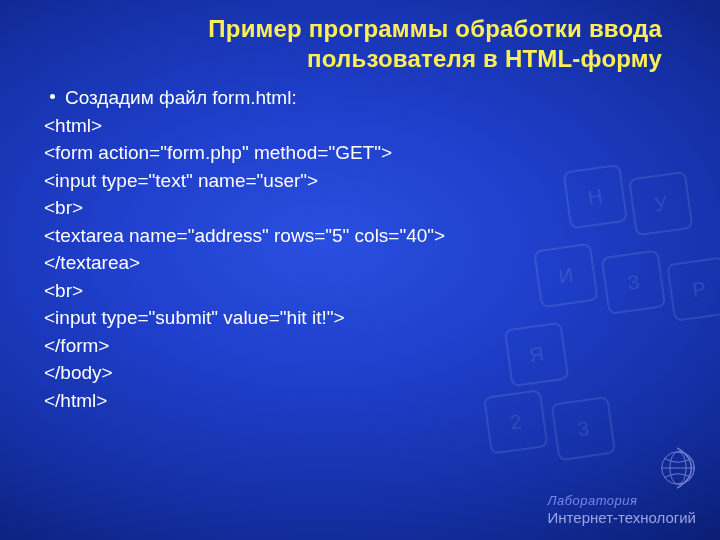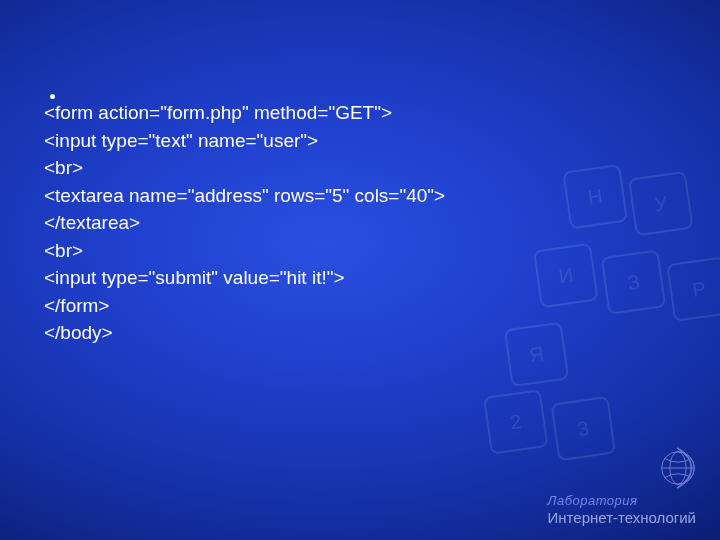--- a/index.html
+++ b/index.html
@@ -110,34 +110,41 @@
     align-items: center;
     justify-content: center;
     background: transparent;
   }
 </style>
 </head>
 <body>
 
 <div class="slide">
 
+  <div class="title">
+    <span>Пример программы обработки ввода</span><br>
+    <span>пользователя в HTML-форму</span>
+  </div>
 
   <div class="content">
     <div class="bullet-row">
       <div class="bullet-dot"></div>
+      <div>Создадим файл form.html:</div>
     </div>
+    <div class="code-line">&lt;html&gt;</div>
     <div class="code-line">&lt;form action="form.php" method="GET"&gt;</div>
     <div class="code-line">&lt;input type="text" name="user"&gt;</div>
     <div class="code-line">&lt;br&gt;</div>
     <div class="code-line">&lt;textarea name="address" rows="5" cols="40"&gt;</div>
     <div class="code-line">&lt;/textarea&gt;</div>
     <div class="code-line">&lt;br&gt;</div>
     <div class="code-line">&lt;input type="submit" value="hit it!"&gt;</div>
     <div class="code-line">&lt;/form&gt;</div>
     <div class="code-line">&lt;/body&gt;</div>
+    <div class="code-line">&lt;/html&gt;</div>
   </div>
 
   <div class="keys">
     <div class="key" style="left:150px;top:10px;width:54px;height:54px">Н</div>
     <div class="key" style="left:214px;top:26px;width:54px;height:54px">У</div>
     <div class="key" style="left:110px;top:84px;width:54px;height:54px">И</div>
     <div class="key" style="left:176px;top:100px;width:54px;height:54px">З</div>
     <div class="key" style="left:240px;top:116px;width:54px;height:54px">Р</div>
     <div class="key" style="left:70px;top:158px;width:54px;height:54px">Я</div>
     <div class="key" style="left:40px;top:222px;width:54px;height:54px">2</div>

